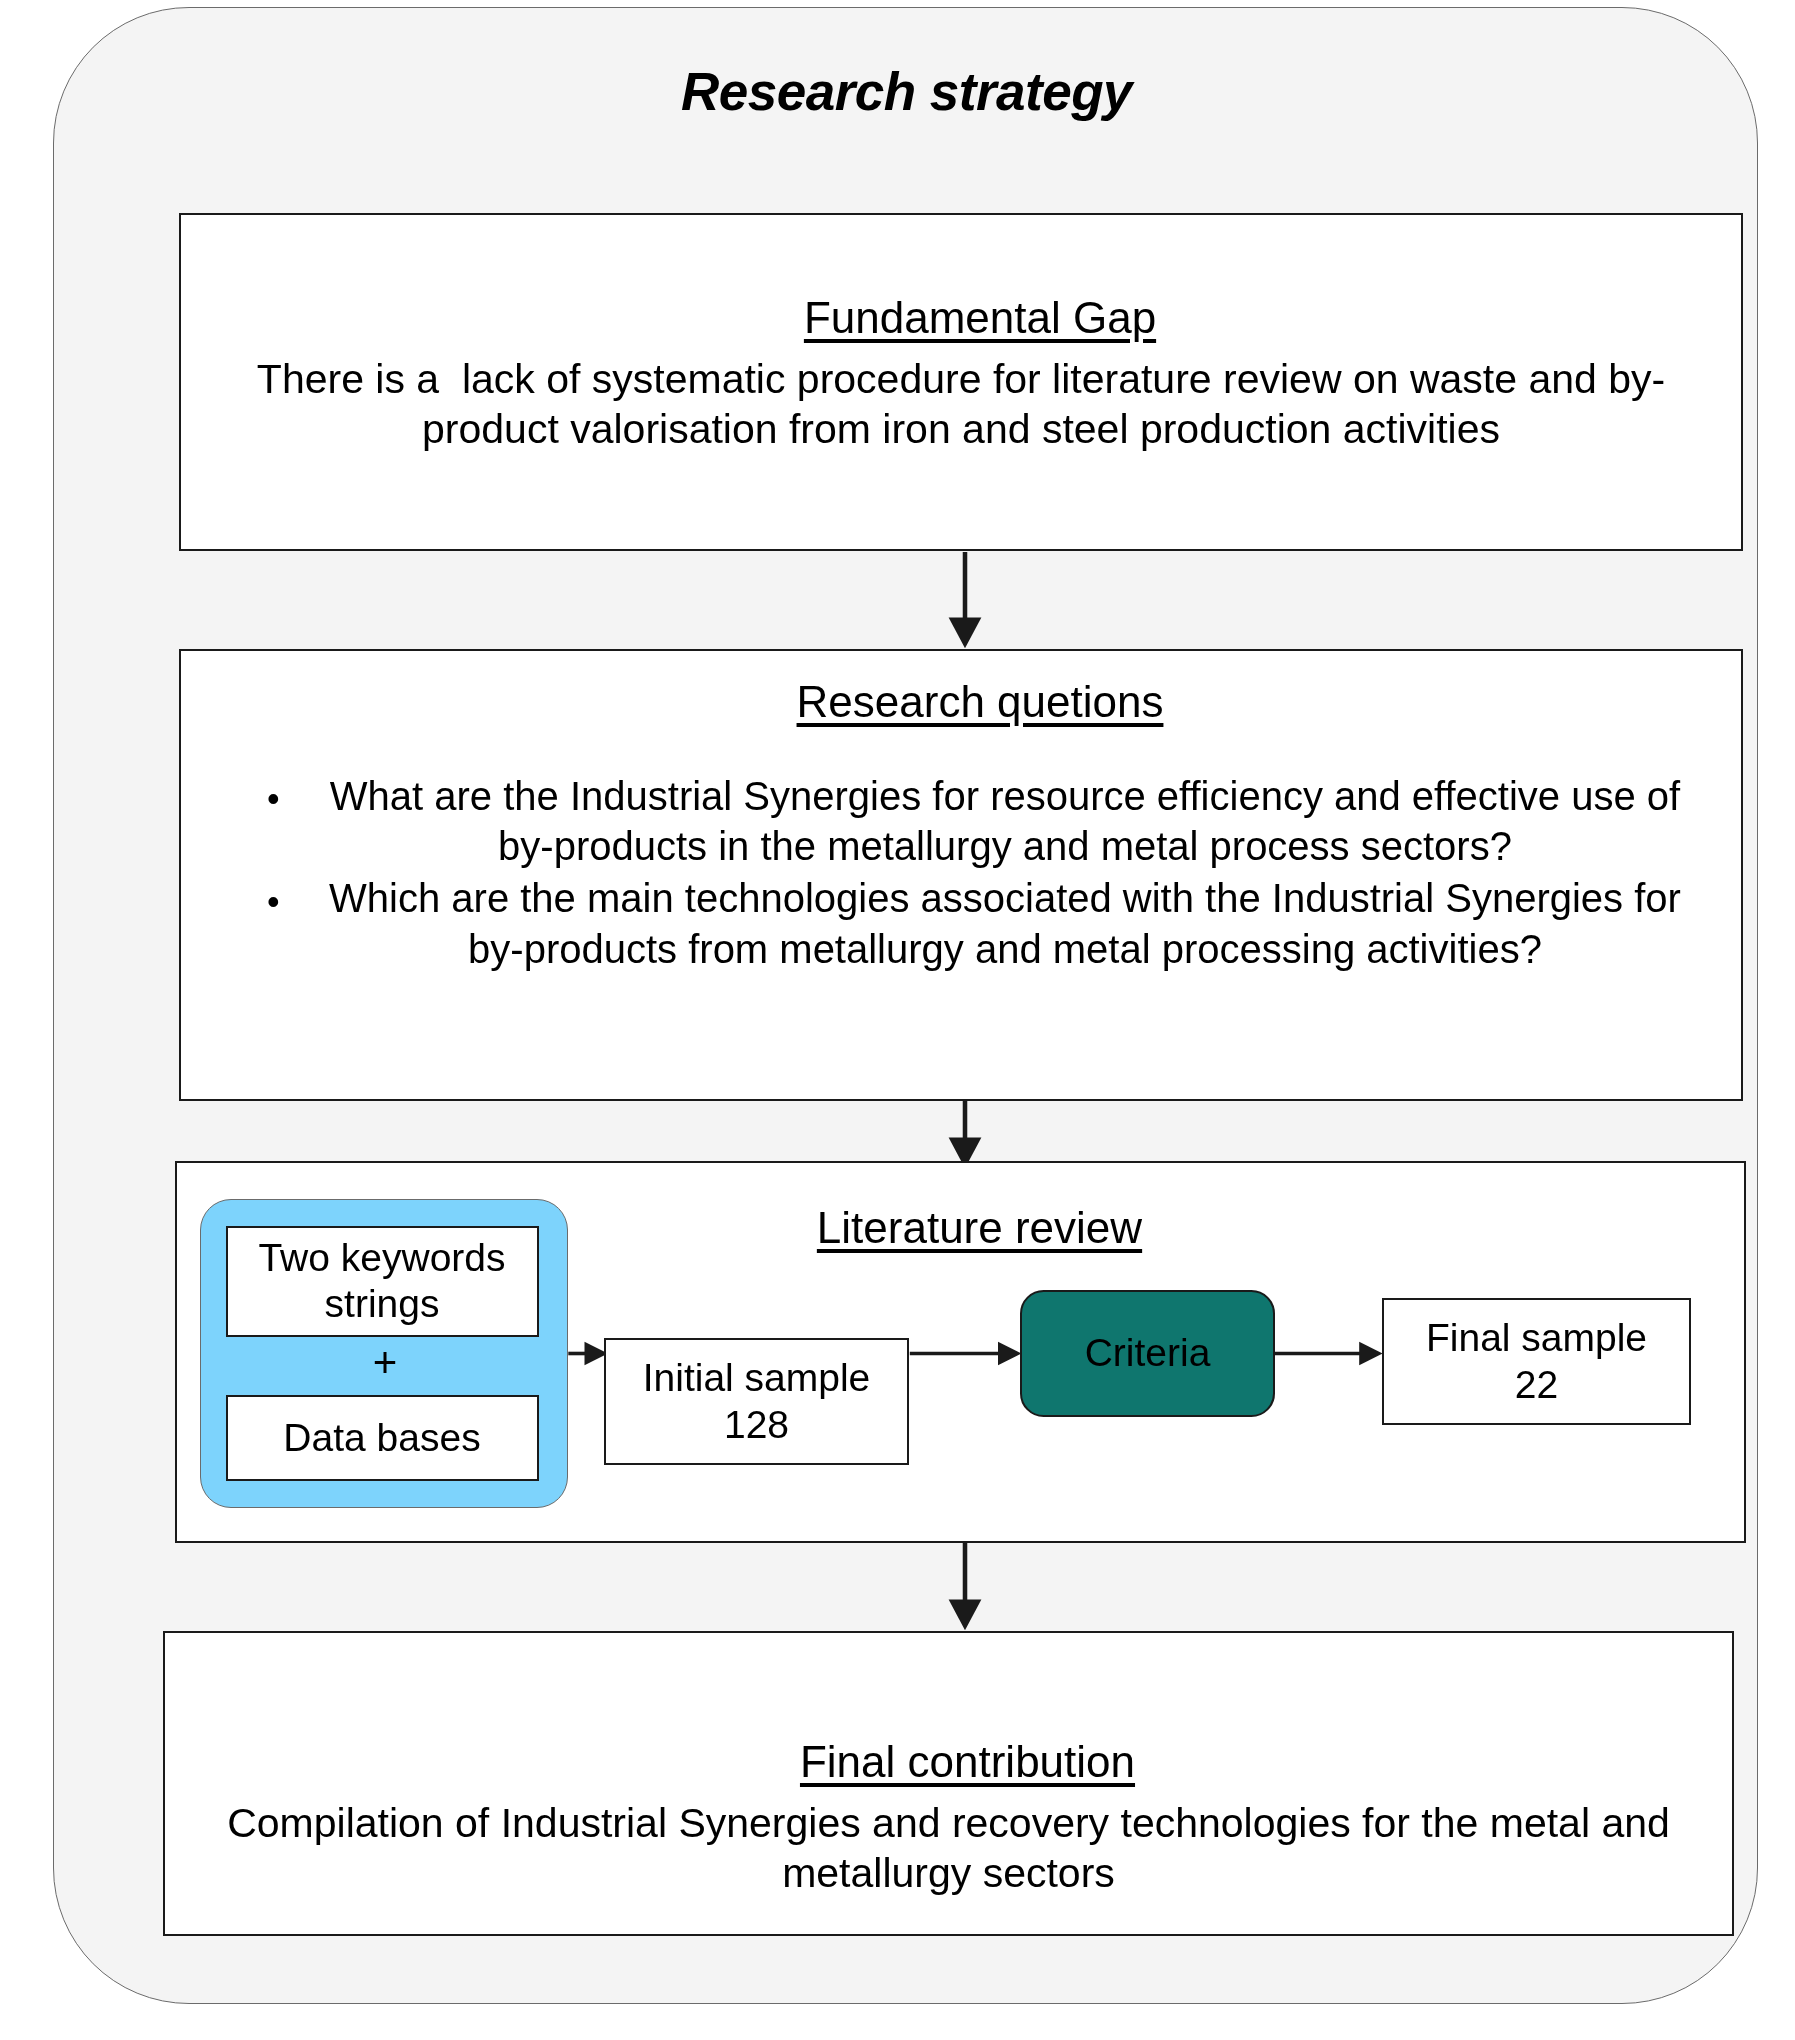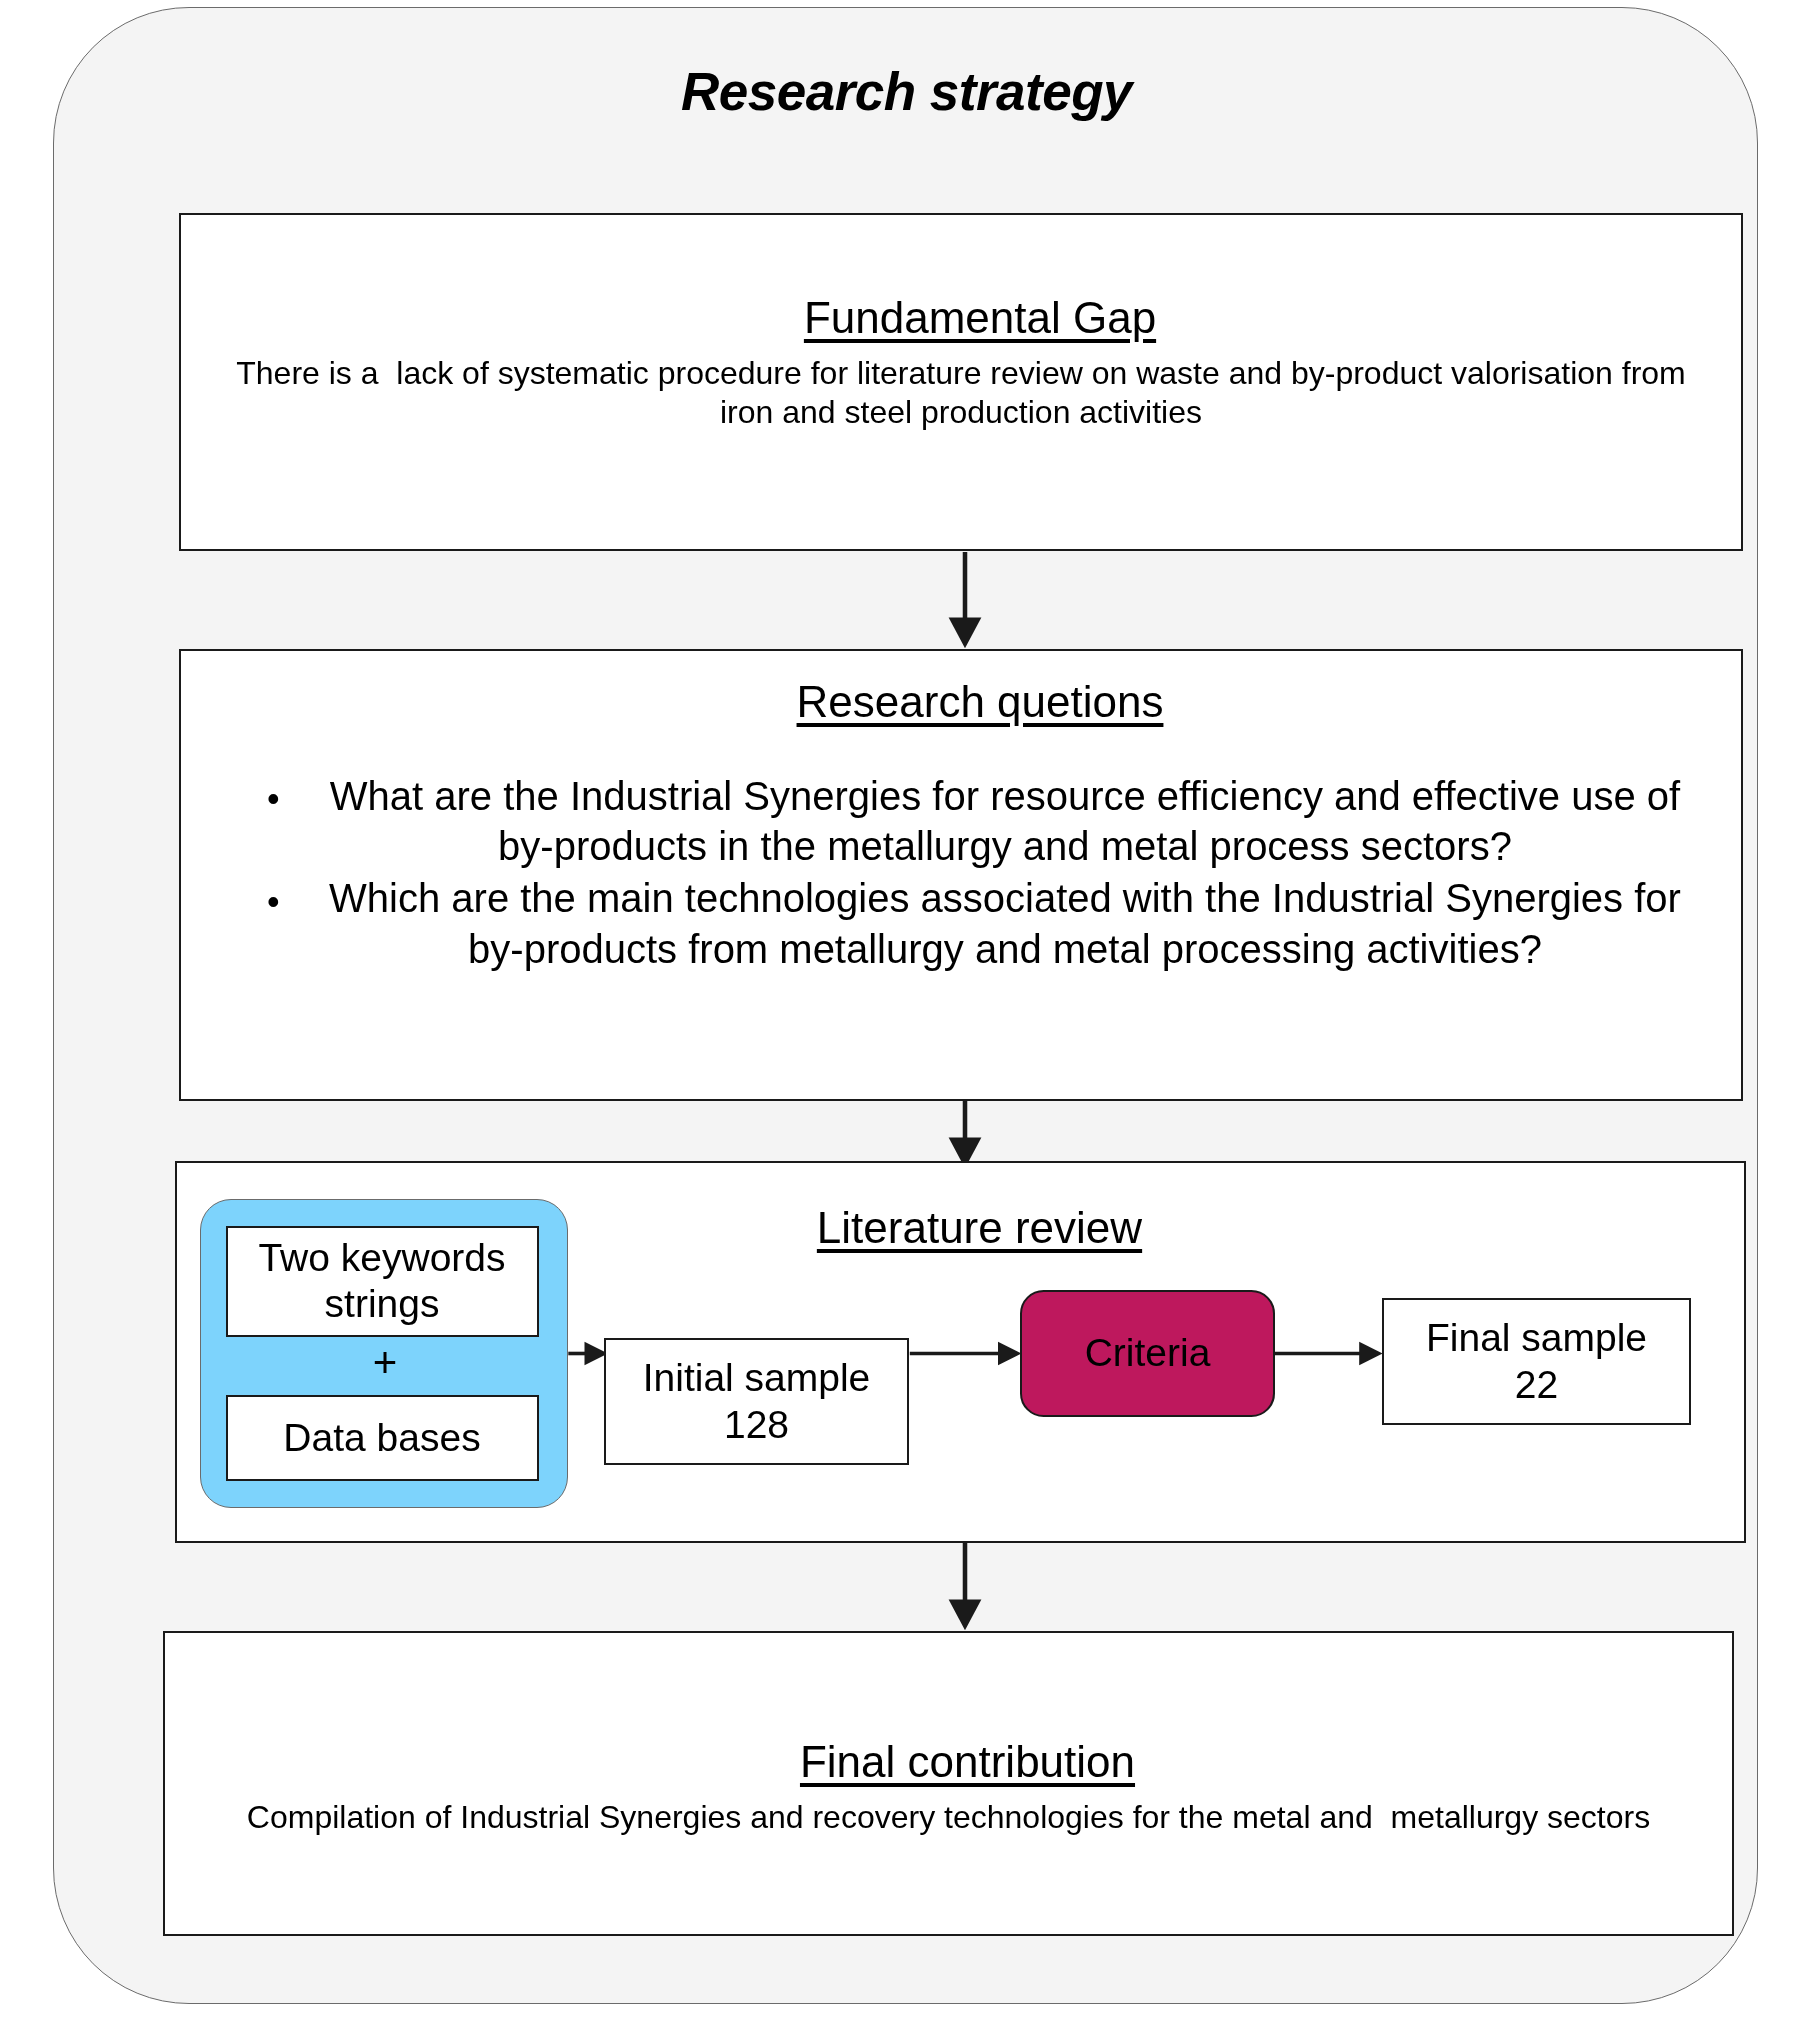--- a/index.html
+++ b/index.html
@@ -56,21 +56,21 @@
     font-size: 44px;
     font-weight: normal;
     text-decoration: underline;
     text-underline-offset: 5.5px;
     font-stretch: condensed;
     white-space: nowrap;
     padding-left: 38px;
   }
   .sect-body {
     text-align: center;
-    font-size: 32px;
+    font-size: 41px;
     line-height: 1.22;
     white-space: pre-wrap;
   }
 
   
   #fundamental-gap-box {
     left: 125px;
     top: 205px;
     width: 1564px;
     height: 338px;
@@ -199,21 +199,21 @@
     justify-content: center;
     margin-top: 48px;
   }
   #criteria-box {
     position: absolute;
     left: 843px;
     top: 127px;
     width: 255px;
     height: 127px;
     box-sizing: border-box;
-    background: #be185d;
+    background: #0f766e;
     border: 2.7px solid #1a1a1a;
     border-radius: 23.6px;
     display: flex;
     align-items: center;
     justify-content: center;
   }
   #final-sample-box {
     position: absolute;
     left: 1205px;
     top: 127px;

